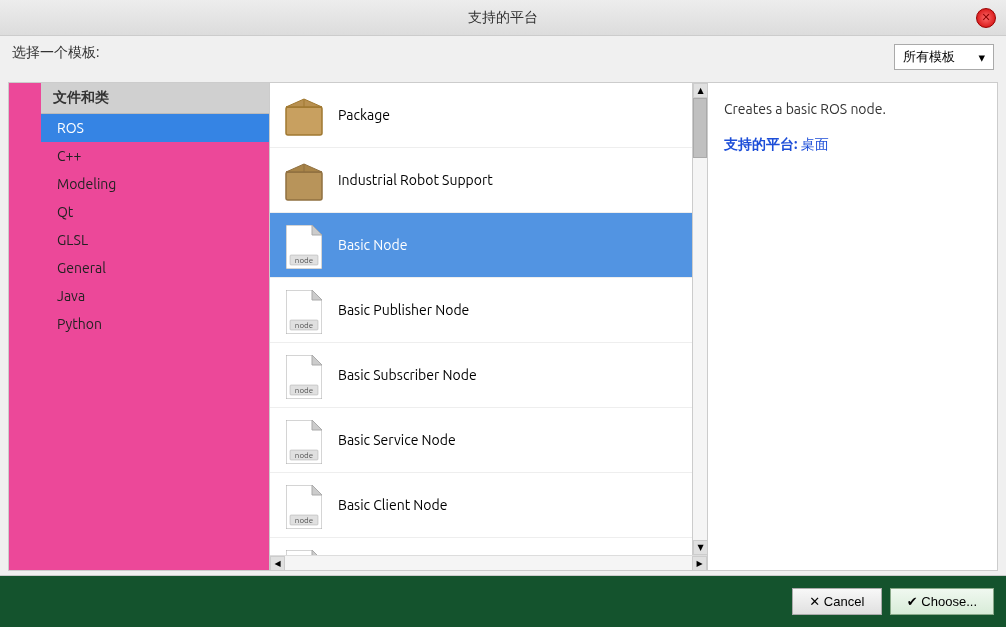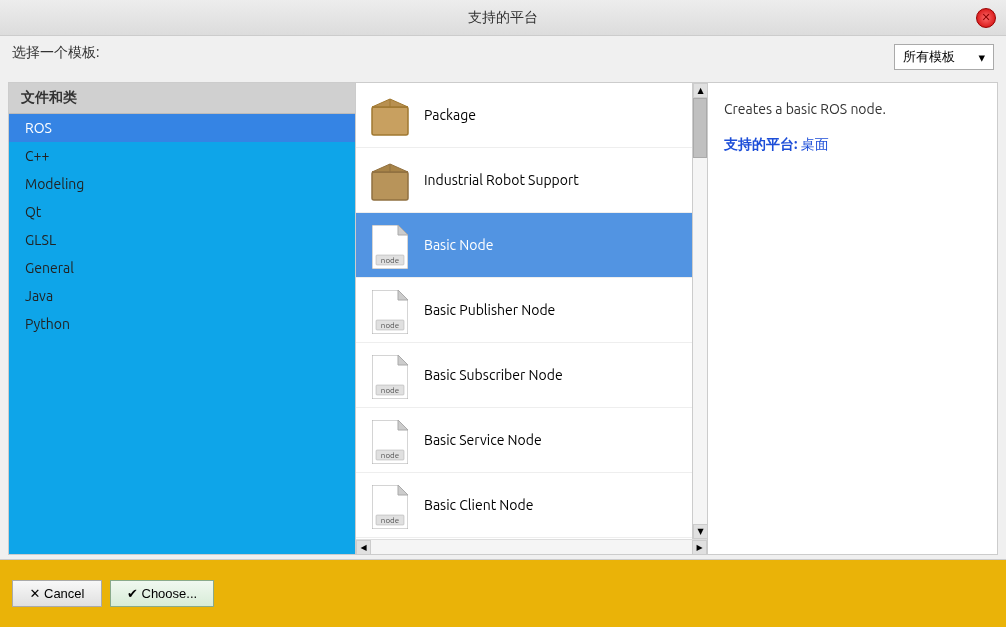--- a/index.html
+++ b/index.html
@@ -86,25 +86,26 @@
 
     .main-content {
       display: flex;
       flex: 1;
       padding: 4px 8px;
       gap: 0;
       overflow: hidden;
     }
 
     .left-panel {
-      width: 348px;
+      width: 262px;
       border: 1px solid #ccc;
-      background: #0ea5e9;
+      background: #ec4899;
       overflow-y: auto;
       flex-shrink: 0;
+      padding-left: 32px;
     }
 
     .left-panel-header {
       background: #d0d0d0;
       padding: 6px 12px;
       font-weight: bold;
       font-size: 14px;
       color: #333;
       border-bottom: 1px solid #bbb;
     }
@@ -216,24 +217,25 @@
     .right-panel-platform {
       font-size: 14px;
       color: #1d4ed8;
     }
 
     .right-panel-platform strong {
       font-weight: bold;
     }
 
     .footer {
-      padding: 20px 12px;
-      display: flex;
+      padding: 12px 12px;
+      display: flex;
+      justify-content: flex-end;
       gap: 8px;
-      background: #eab308;
+      background: #14532d;
       border-top: 1px solid #ccc;
     }
 
     .footer-btn {
       padding: 5px 16px;
       font-size: 13px;
       border: 1px solid #aaa;
       background: linear-gradient(to bottom, #f8f8f8, #e0e0e0);
       cursor: pointer;
       display: flex;

